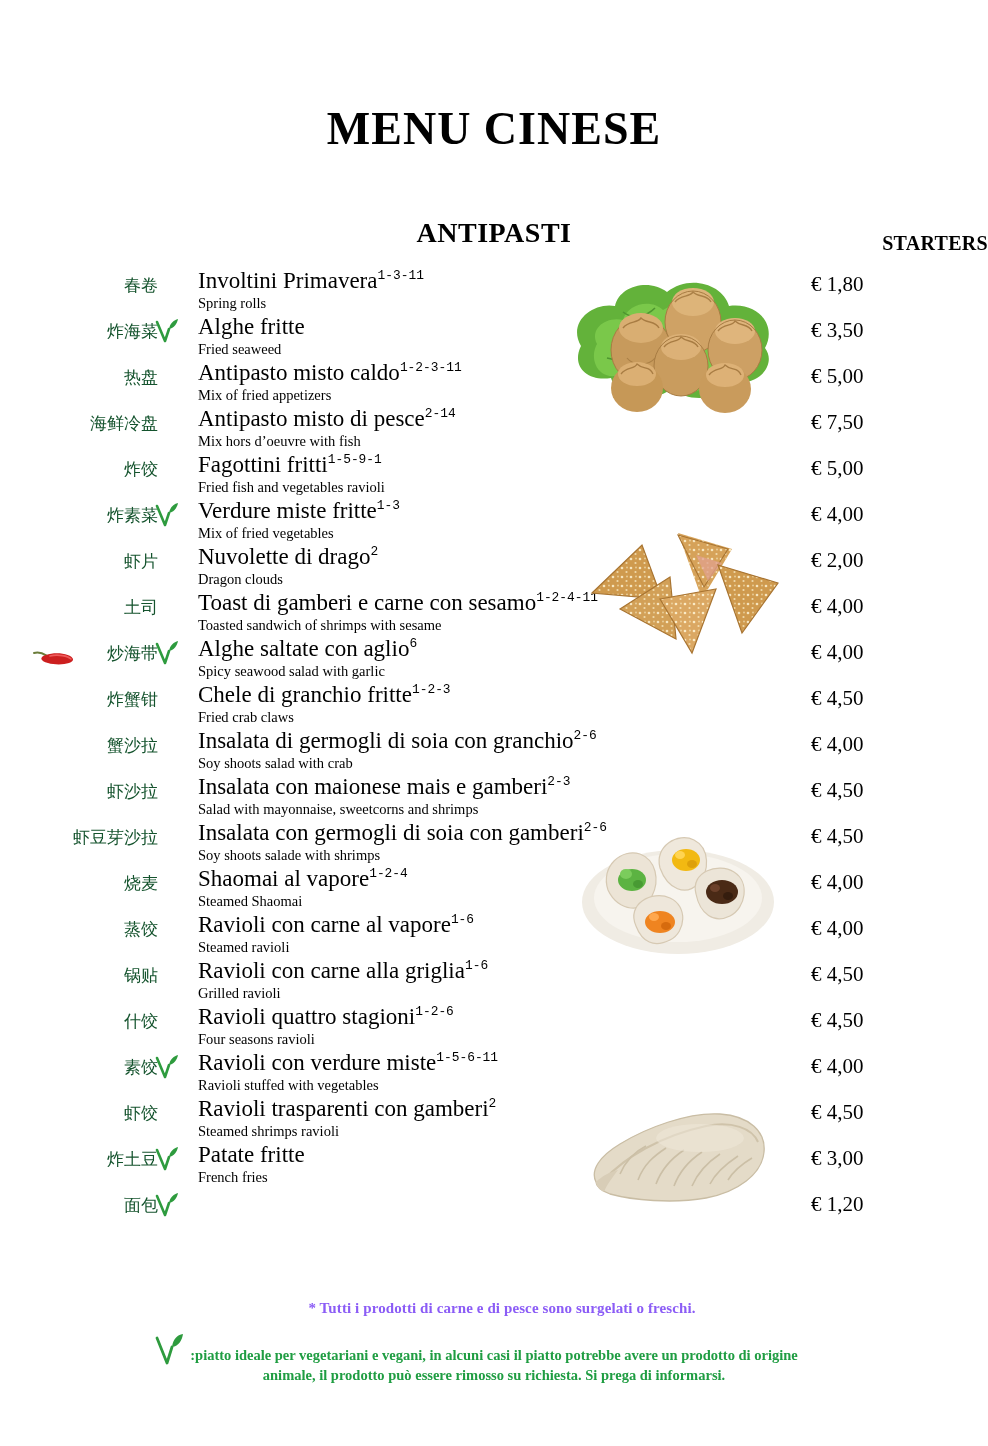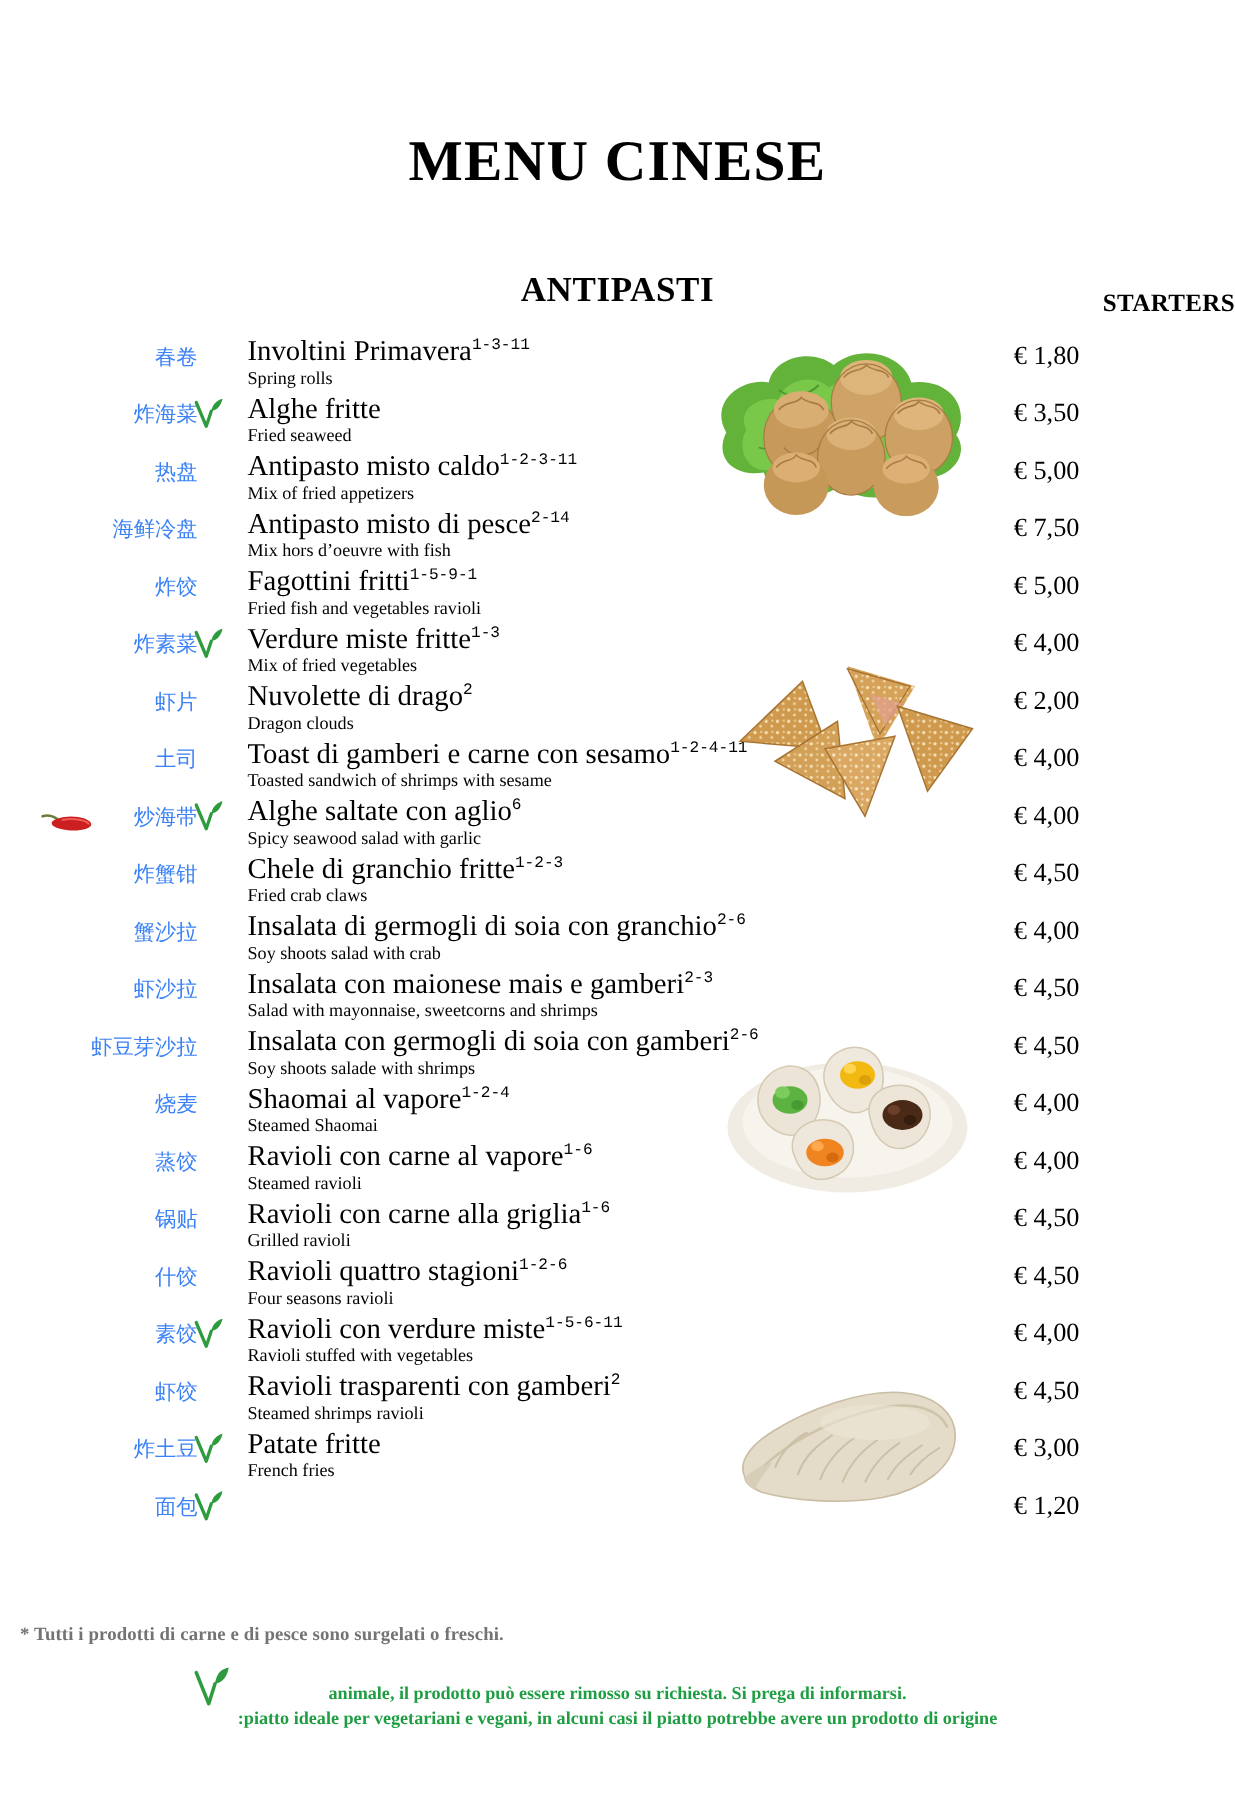--- a/index.html
+++ b/index.html
@@ -70,21 +70,21 @@
   }
 
   .cn-col {
     position: absolute;
     left: 18px;
     width: 140px;
     text-align: right;
     top: 6px;
     font-size: 17px;
     font-family: "DejaVu Sans", "Liberation Sans", sans-serif;
-    color: #3b82f6;
+    color: #14532d;
     white-space: nowrap;
   }
 
   .chili {
     position: absolute;
     left: 30px;
     top: 12px;
     width: 46px;
     height: 18px;
   }
@@ -141,23 +141,24 @@
   .photo svg { display: block; }
 
   
   .footer {
     position: absolute;
     left: 0;
     top: 1300px;
     width: 988px;
   }
   .footer-note {
+    text-align: center;
     font-size: 15px;
     font-weight: bold;
-    color: #737373;
+    color: #8b5cf6;
     letter-spacing: 0.1px;
     padding-left: 16px;
   }
   .footer-veg-wrap {
     position: relative;
     margin-top: 14px;
   }
   .footer-veg-icon {
     position: absolute;
     left: 152px;
@@ -559,19 +560,19 @@
   <div class="footer">
     <div class="footer-note">* Tutti i prodotti di carne e di pesce sono surgelati o freschi.</div>
     <div class="footer-veg-wrap">
       <span class="footer-veg-icon">
         <svg width="34" height="38" viewBox="0 0 34 38">
             <path d="M5 7 L15 32 L20 16" stroke="#2e9b3e" stroke-width="2.8" fill="none" stroke-linecap="round" stroke-linejoin="round"></path>
             <path d="M20 16 C21 8 25 4 31 3 C30 9 27 15 20 16 Z" fill="#2e9b3e"></path>
           </svg>
       </span>
       <div class="footer-veg-text">
+        <div>:piatto ideale per vegetariani e vegani, in alcuni casi il piatto potrebbe avere un prodotto di origine</div>
         <div>animale,  il prodotto può essere rimosso su richiesta. Si prega di informarsi.</div>
-        <div>:piatto ideale per vegetariani e vegani, in alcuni casi il piatto potrebbe avere un prodotto di origine</div>
       </div>
     </div>
   </div>
 
 </div>
 
 </body></html>

